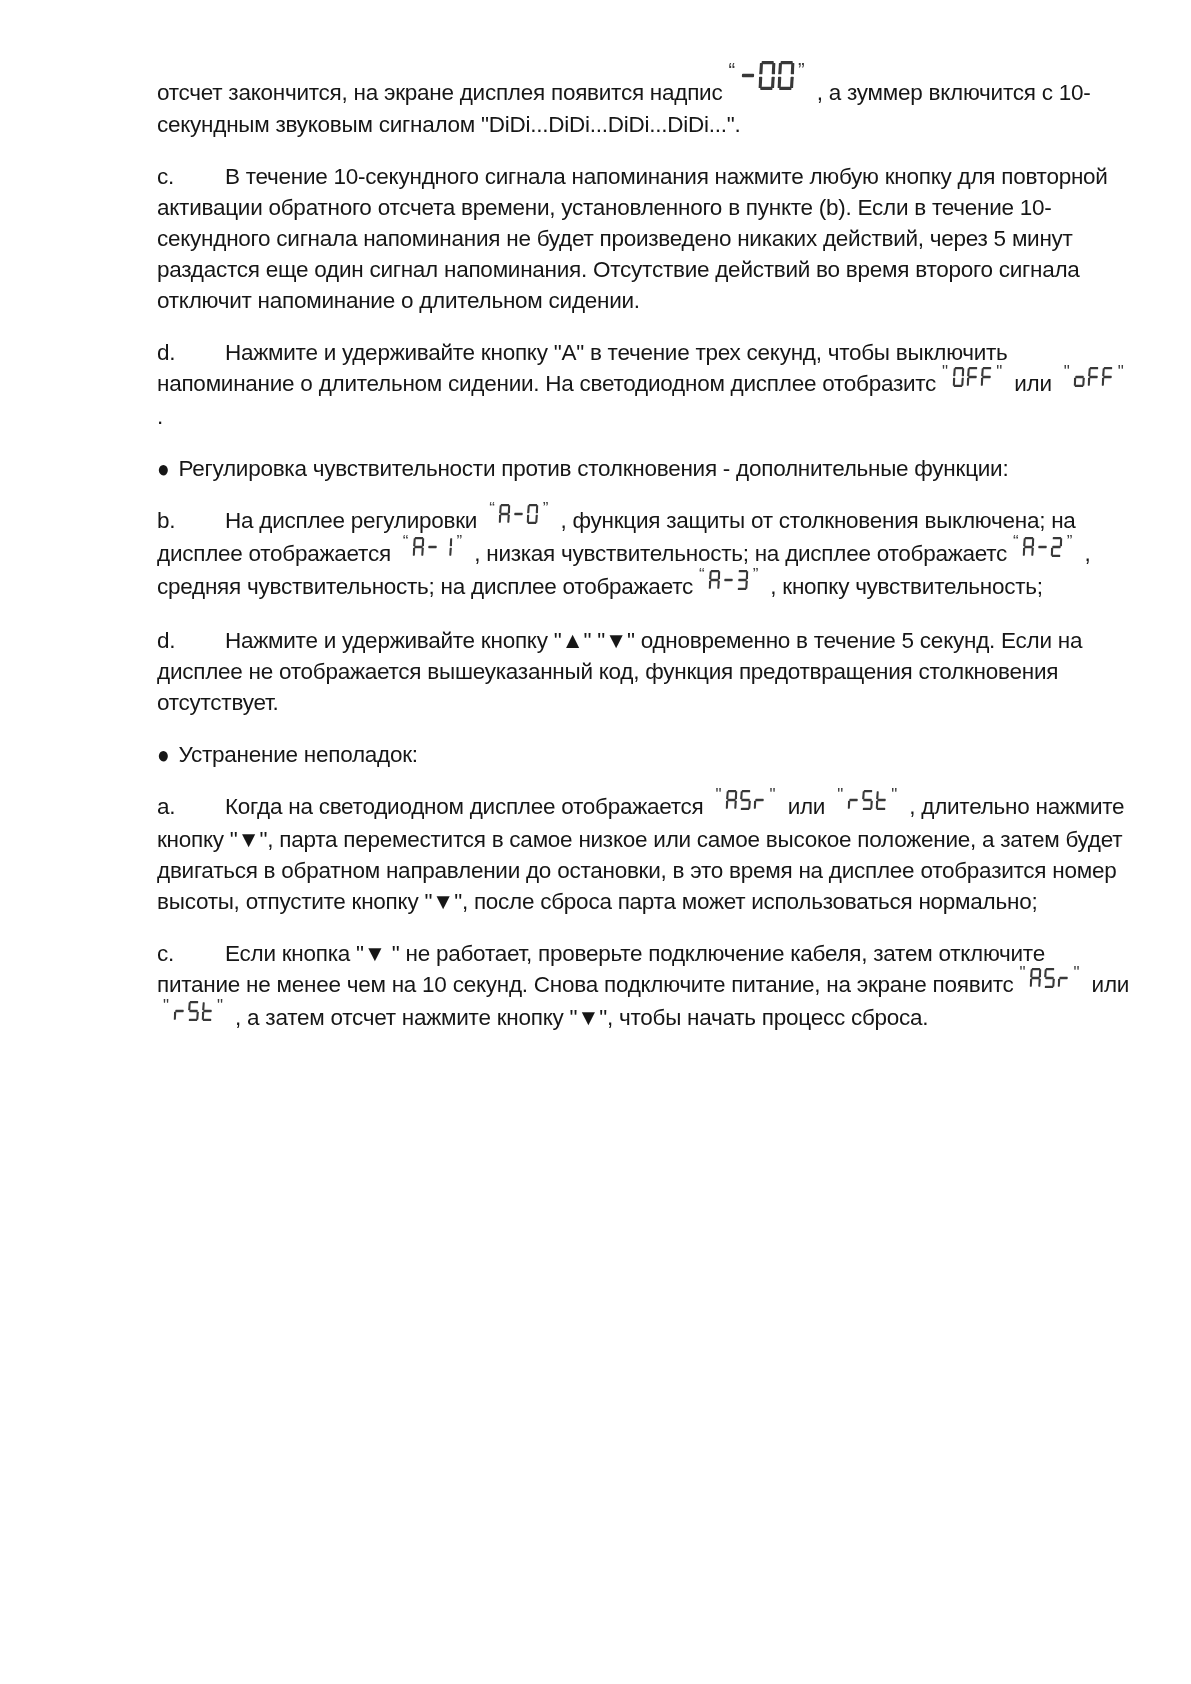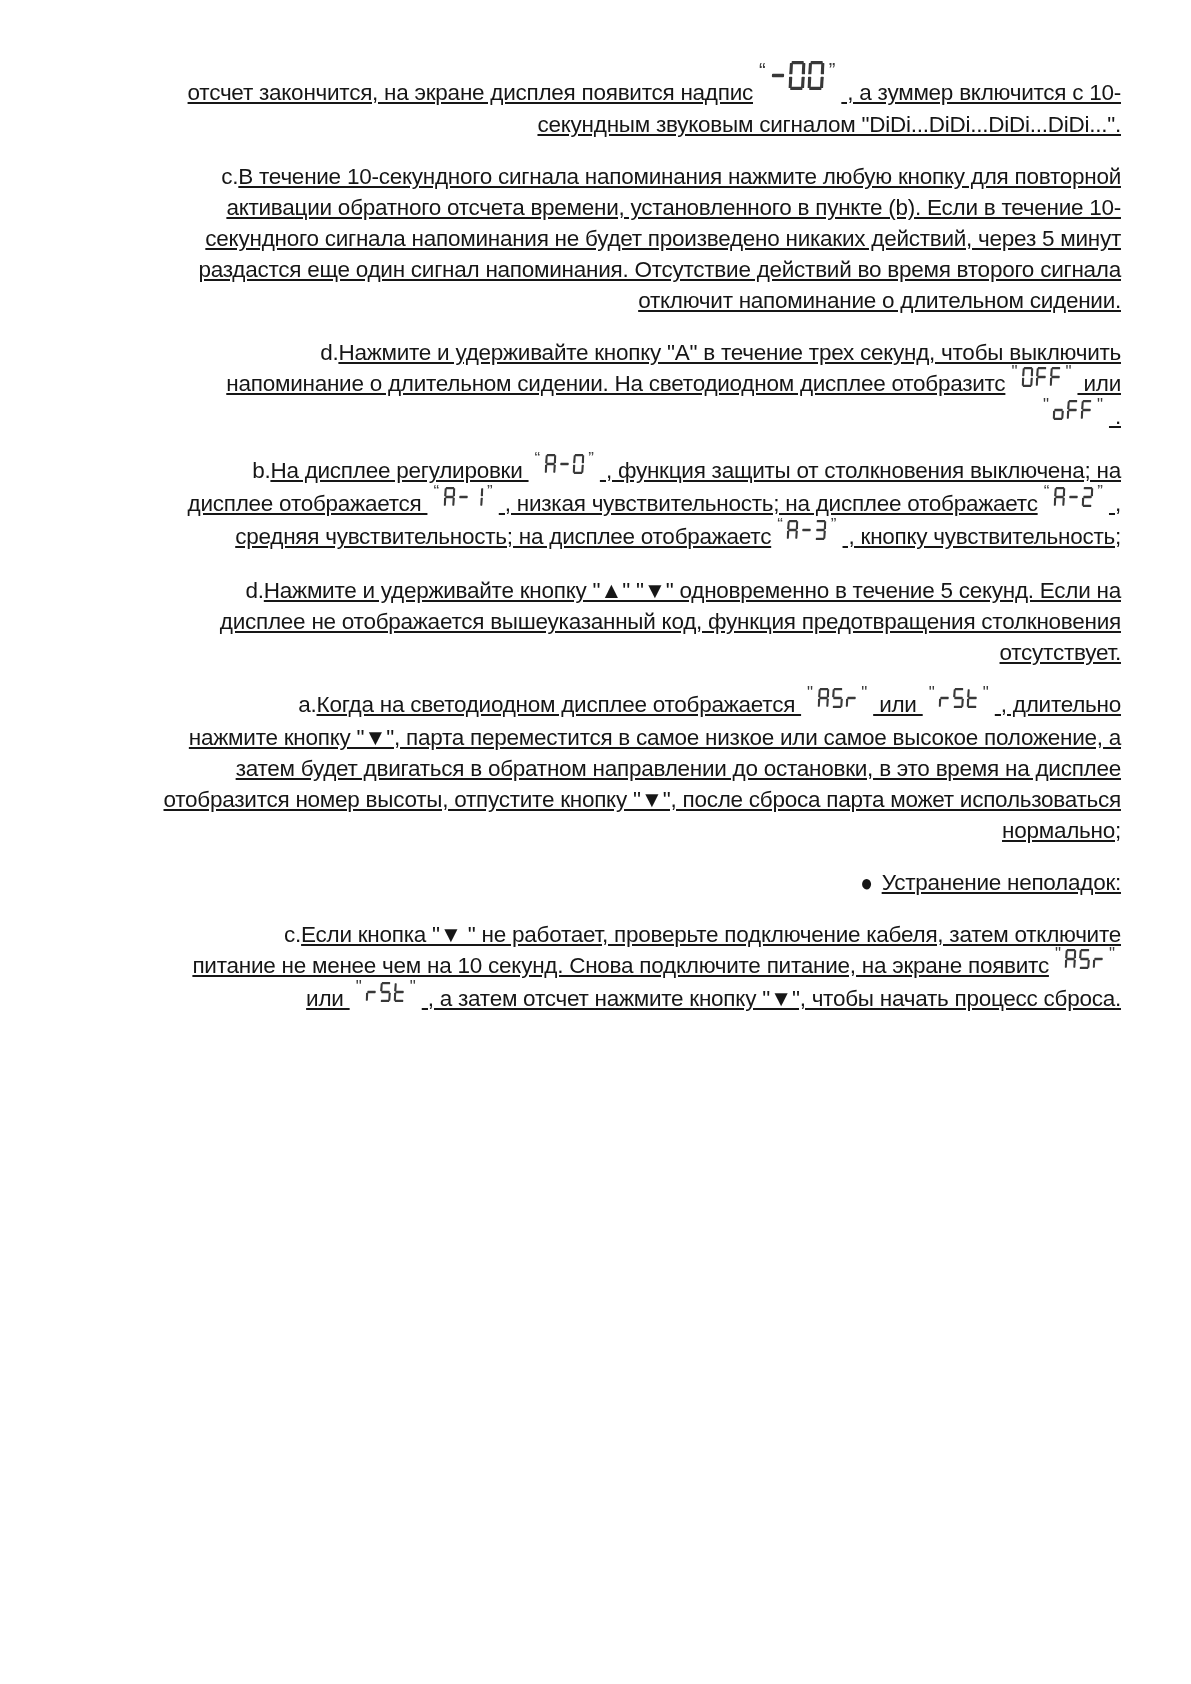--- a/index.html
+++ b/index.html
@@ -7,26 +7,25 @@
     width:1191px;height:1684px;overflow:hidden;
     font-family:"Liberation Sans",sans-serif;
     color:#161616;
   }
   .page{
     box-sizing:border-box;
     width:1191px;height:1684px;
     padding:74px 58px 0 157px;
   }
   p.block{
-    margin:0 12px 21px 0;
+    margin:0 0 21px 0;
     font-size:22.5px;
     line-height:31px;
     letter-spacing:-0.25px;
-    text-align:right;
-    text-decoration:underline;
+    text-align:left;
   }
   p.block.space-before{margin-top:14px;}
   .marker{display:inline-block;width:68px;}
   .bullet-dot{display:inline-block;margin-right:9px;font-size:21px;transform:scaleY(1.15);}
   
   .led{
     white-space:nowrap;
     display:inline-block;
     position:relative;
     top:-7px;
@@ -98,20 +97,21 @@
           <rect x="1.3" y="0" width="8.4" height="2.3" rx="0.6" fill="#383838"></rect>
           <rect x="0" y="10.8" width="2.3" height="7.9" rx="0.6" fill="#383838"></rect>
           <rect x="0" y="1.3" width="2.3" height="7.9" rx="0.6" fill="#383838"></rect>
           <rect x="1.3" y="8.85" width="8.4" height="2.3" rx="0.6" fill="#383838"></rect>
         </svg><svg viewBox="0 0 11 20" width="11" height="20">
           <rect x="1.3" y="0" width="8.4" height="2.3" rx="0.6" fill="#383838"></rect>
           <rect x="0" y="10.8" width="2.3" height="7.9" rx="0.6" fill="#383838"></rect>
           <rect x="0" y="1.3" width="2.3" height="7.9" rx="0.6" fill="#383838"></rect>
           <rect x="1.3" y="8.85" width="8.4" height="2.3" rx="0.6" fill="#383838"></rect>
         </svg><span class="q">"</span></span><span> .</span></p>
+    <p class="block"><span class="bullet-dot">●</span><span>Регулировка чувствительности против столкновения - дополнительные функции:</span></p>
     <p class="block"><span class="marker">b.</span><span>На дисплее регулировки </span><span class="led" title="A-0"><span class="q">“</span><svg viewBox="0 0 11 20" width="11" height="20">
           <rect x="1.3" y="0" width="8.4" height="2.3" rx="0.6" fill="#383838"></rect>
           <rect x="8.7" y="1.3" width="2.3" height="7.9" rx="0.6" fill="#383838"></rect>
           <rect x="8.7" y="10.8" width="2.3" height="7.9" rx="0.6" fill="#383838"></rect>
           <rect x="0" y="10.8" width="2.3" height="7.9" rx="0.6" fill="#383838"></rect>
           <rect x="0" y="1.3" width="2.3" height="7.9" rx="0.6" fill="#383838"></rect>
           <rect x="1.3" y="8.85" width="8.4" height="2.3" rx="0.6" fill="#383838"></rect>
         </svg><svg viewBox="0 0 11 20" width="11" height="20">
           <rect x="1.3" y="8.85" width="8.4" height="2.3" rx="0.6" fill="#383838"></rect>
         </svg><svg viewBox="0 0 11 20" width="11" height="20">
@@ -158,20 +158,21 @@
         </svg><svg viewBox="0 0 11 20" width="11" height="20">
           <rect x="1.3" y="8.85" width="8.4" height="2.3" rx="0.6" fill="#383838"></rect>
         </svg><svg viewBox="0 0 11 20" width="11" height="20">
           <rect x="1.3" y="0" width="8.4" height="2.3" rx="0.6" fill="#383838"></rect>
           <rect x="8.7" y="1.3" width="2.3" height="7.9" rx="0.6" fill="#383838"></rect>
           <rect x="8.7" y="10.8" width="2.3" height="7.9" rx="0.6" fill="#383838"></rect>
           <rect x="1.3" y="17.7" width="8.4" height="2.3" rx="0.6" fill="#383838"></rect>
           <rect x="1.3" y="8.85" width="8.4" height="2.3" rx="0.6" fill="#383838"></rect>
         </svg><span class="q">”</span></span><span> , кнопку чувствительность;</span></p>
     <p class="block"><span class="marker">d.</span><span>Нажмите и удерживайте кнопку "▲" "▼" одновременно в течение 5 секунд. Если на дисплее не отображается вышеуказанный код, функция предотвращения столкновения отсутствует.</span></p>
+    <p class="block"><span class="bullet-dot">●</span><span>Устранение неполадок:</span></p>
     <p class="block space-before"><span class="marker">a.</span><span>Когда на светодиодном дисплее отображается </span><span class="led" title="ASr"><span class="q">"</span><svg viewBox="0 0 11 20" width="11" height="20">
           <rect x="1.3" y="0" width="8.4" height="2.3" rx="0.6" fill="#383838"></rect>
           <rect x="8.7" y="1.3" width="2.3" height="7.9" rx="0.6" fill="#383838"></rect>
           <rect x="8.7" y="10.8" width="2.3" height="7.9" rx="0.6" fill="#383838"></rect>
           <rect x="0" y="10.8" width="2.3" height="7.9" rx="0.6" fill="#383838"></rect>
           <rect x="0" y="1.3" width="2.3" height="7.9" rx="0.6" fill="#383838"></rect>
           <rect x="1.3" y="8.85" width="8.4" height="2.3" rx="0.6" fill="#383838"></rect>
         </svg><svg viewBox="0 0 11 20" width="11" height="20">
           <rect x="1.3" y="0" width="8.4" height="2.3" rx="0.6" fill="#383838"></rect>
           <rect x="8.7" y="10.8" width="2.3" height="7.9" rx="0.6" fill="#383838"></rect>
@@ -189,21 +190,20 @@
           <rect x="8.7" y="10.8" width="2.3" height="7.9" rx="0.6" fill="#383838"></rect>
           <rect x="1.3" y="17.7" width="8.4" height="2.3" rx="0.6" fill="#383838"></rect>
           <rect x="0" y="1.3" width="2.3" height="7.9" rx="0.6" fill="#383838"></rect>
           <rect x="1.3" y="8.85" width="8.4" height="2.3" rx="0.6" fill="#383838"></rect>
         </svg><svg viewBox="0 0 11 20" width="11" height="20">
           <rect x="1.3" y="17.7" width="8.4" height="2.3" rx="0.6" fill="#383838"></rect>
           <rect x="0" y="10.8" width="2.3" height="7.9" rx="0.6" fill="#383838"></rect>
           <rect x="0" y="1.3" width="2.3" height="7.9" rx="0.6" fill="#383838"></rect>
           <rect x="1.3" y="8.85" width="8.4" height="2.3" rx="0.6" fill="#383838"></rect>
         </svg><span class="q">"</span></span><span> , длительно нажмите кнопку "▼", парта переместится в самое низкое или самое высокое положение, а затем будет двигаться в обратном направлении до остановки, в это время на дисплее отобразится номер высоты, отпустите кнопку "▼", после сброса парта может использоваться нормально;</span></p>
-    <p class="block"><span class="bullet-dot">●</span><span>Устранение неполадок:</span></p>
     <p class="block"><span class="marker">c.</span><span>Если кнопка "▼ " не работает, проверьте подключение кабеля, затем отключите питание не менее чем на 10 секунд. Снова подключите питание, на экране появитс</span><span class="led" title="ASr"><span class="q">"</span><svg viewBox="0 0 11 20" width="11" height="20">
           <rect x="1.3" y="0" width="8.4" height="2.3" rx="0.6" fill="#383838"></rect>
           <rect x="8.7" y="1.3" width="2.3" height="7.9" rx="0.6" fill="#383838"></rect>
           <rect x="8.7" y="10.8" width="2.3" height="7.9" rx="0.6" fill="#383838"></rect>
           <rect x="0" y="10.8" width="2.3" height="7.9" rx="0.6" fill="#383838"></rect>
           <rect x="0" y="1.3" width="2.3" height="7.9" rx="0.6" fill="#383838"></rect>
           <rect x="1.3" y="8.85" width="8.4" height="2.3" rx="0.6" fill="#383838"></rect>
         </svg><svg viewBox="0 0 11 20" width="11" height="20">
           <rect x="1.3" y="0" width="8.4" height="2.3" rx="0.6" fill="#383838"></rect>
           <rect x="8.7" y="10.8" width="2.3" height="7.9" rx="0.6" fill="#383838"></rect>

